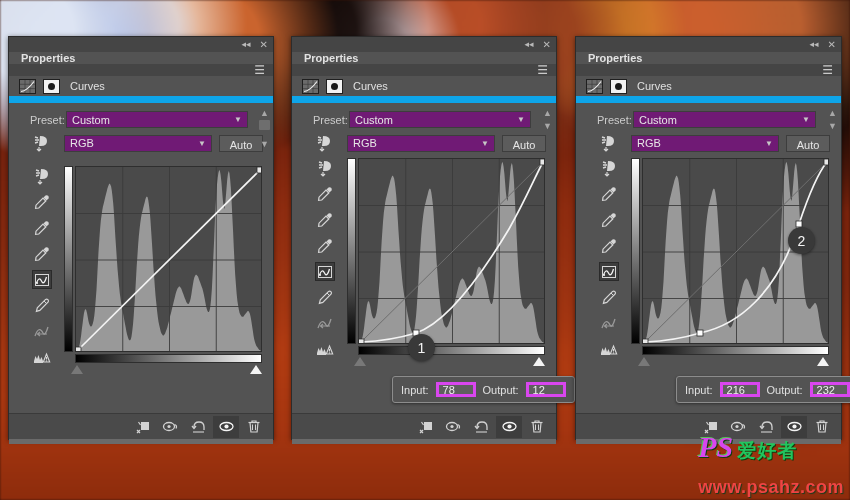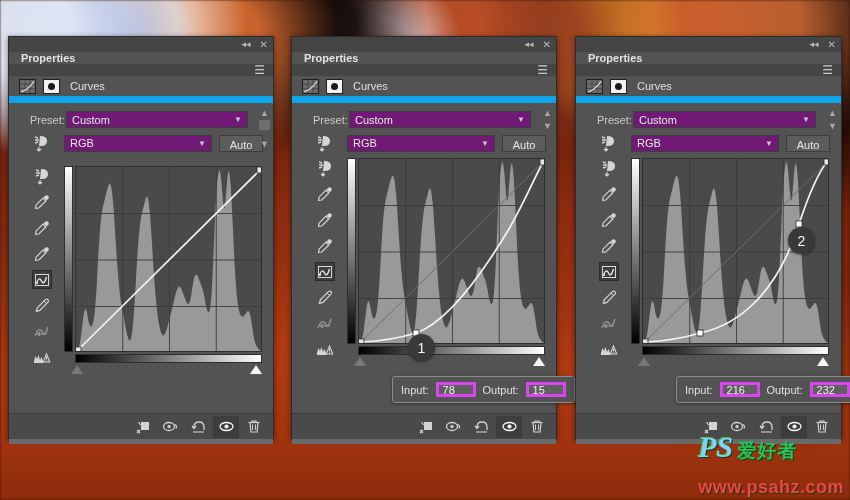--- a/index.html
+++ b/index.html
@@ -237,21 +237,21 @@
   
   #watermark {
     position: absolute; right: 6px; bottom: 4px;
     text-align: center; line-height: 1;
     user-select: none;
   }
   .wm-top { display: flex; align-items: baseline; gap: 4px; }
   .wm-ps {
     font-family: "Liberation Serif", serif;
     font-size: 30px; font-weight: bold; font-style: italic;
-    color: #7dd3fc;
+    color: #d946ef;
     text-shadow: 1px 1px 0 #0d3d0d, -1px -1px 0 #58c458;
   }
   .wm-cn {
     font-size: 19px; font-weight: bold; color: #22c55e;
     text-shadow: 1px 1px 0 #0d3d0d;
     letter-spacing: 1px;
   }
   .wm-url {
     font-size: 18px; font-weight: bold; color: #ef4444;
     text-shadow: 1px 1px 1px #1c3a1c;
@@ -554,21 +554,21 @@
             <div class="gradhoriz"></div>
             <div class="handle black"></div>
             <div class="handle white"></div>
             <div class="iobox">
               <span class="lbl">Input:</span>
               <div class="field">
                 <span>78</span>
               </div>
               <span class="lbl">Output:</span>
               <div class="field">
-                <span>15</span>
+                <span>12</span>
               </div>
             </div>
           </div>
         </div>
         <div class="vscroll">
           <span class="vs-arrow">▲</span>
           <div class="vs-track">
             <div class="vs-thumb"></div>
           </div>
           <span class="vs-arrow">▼</span>

